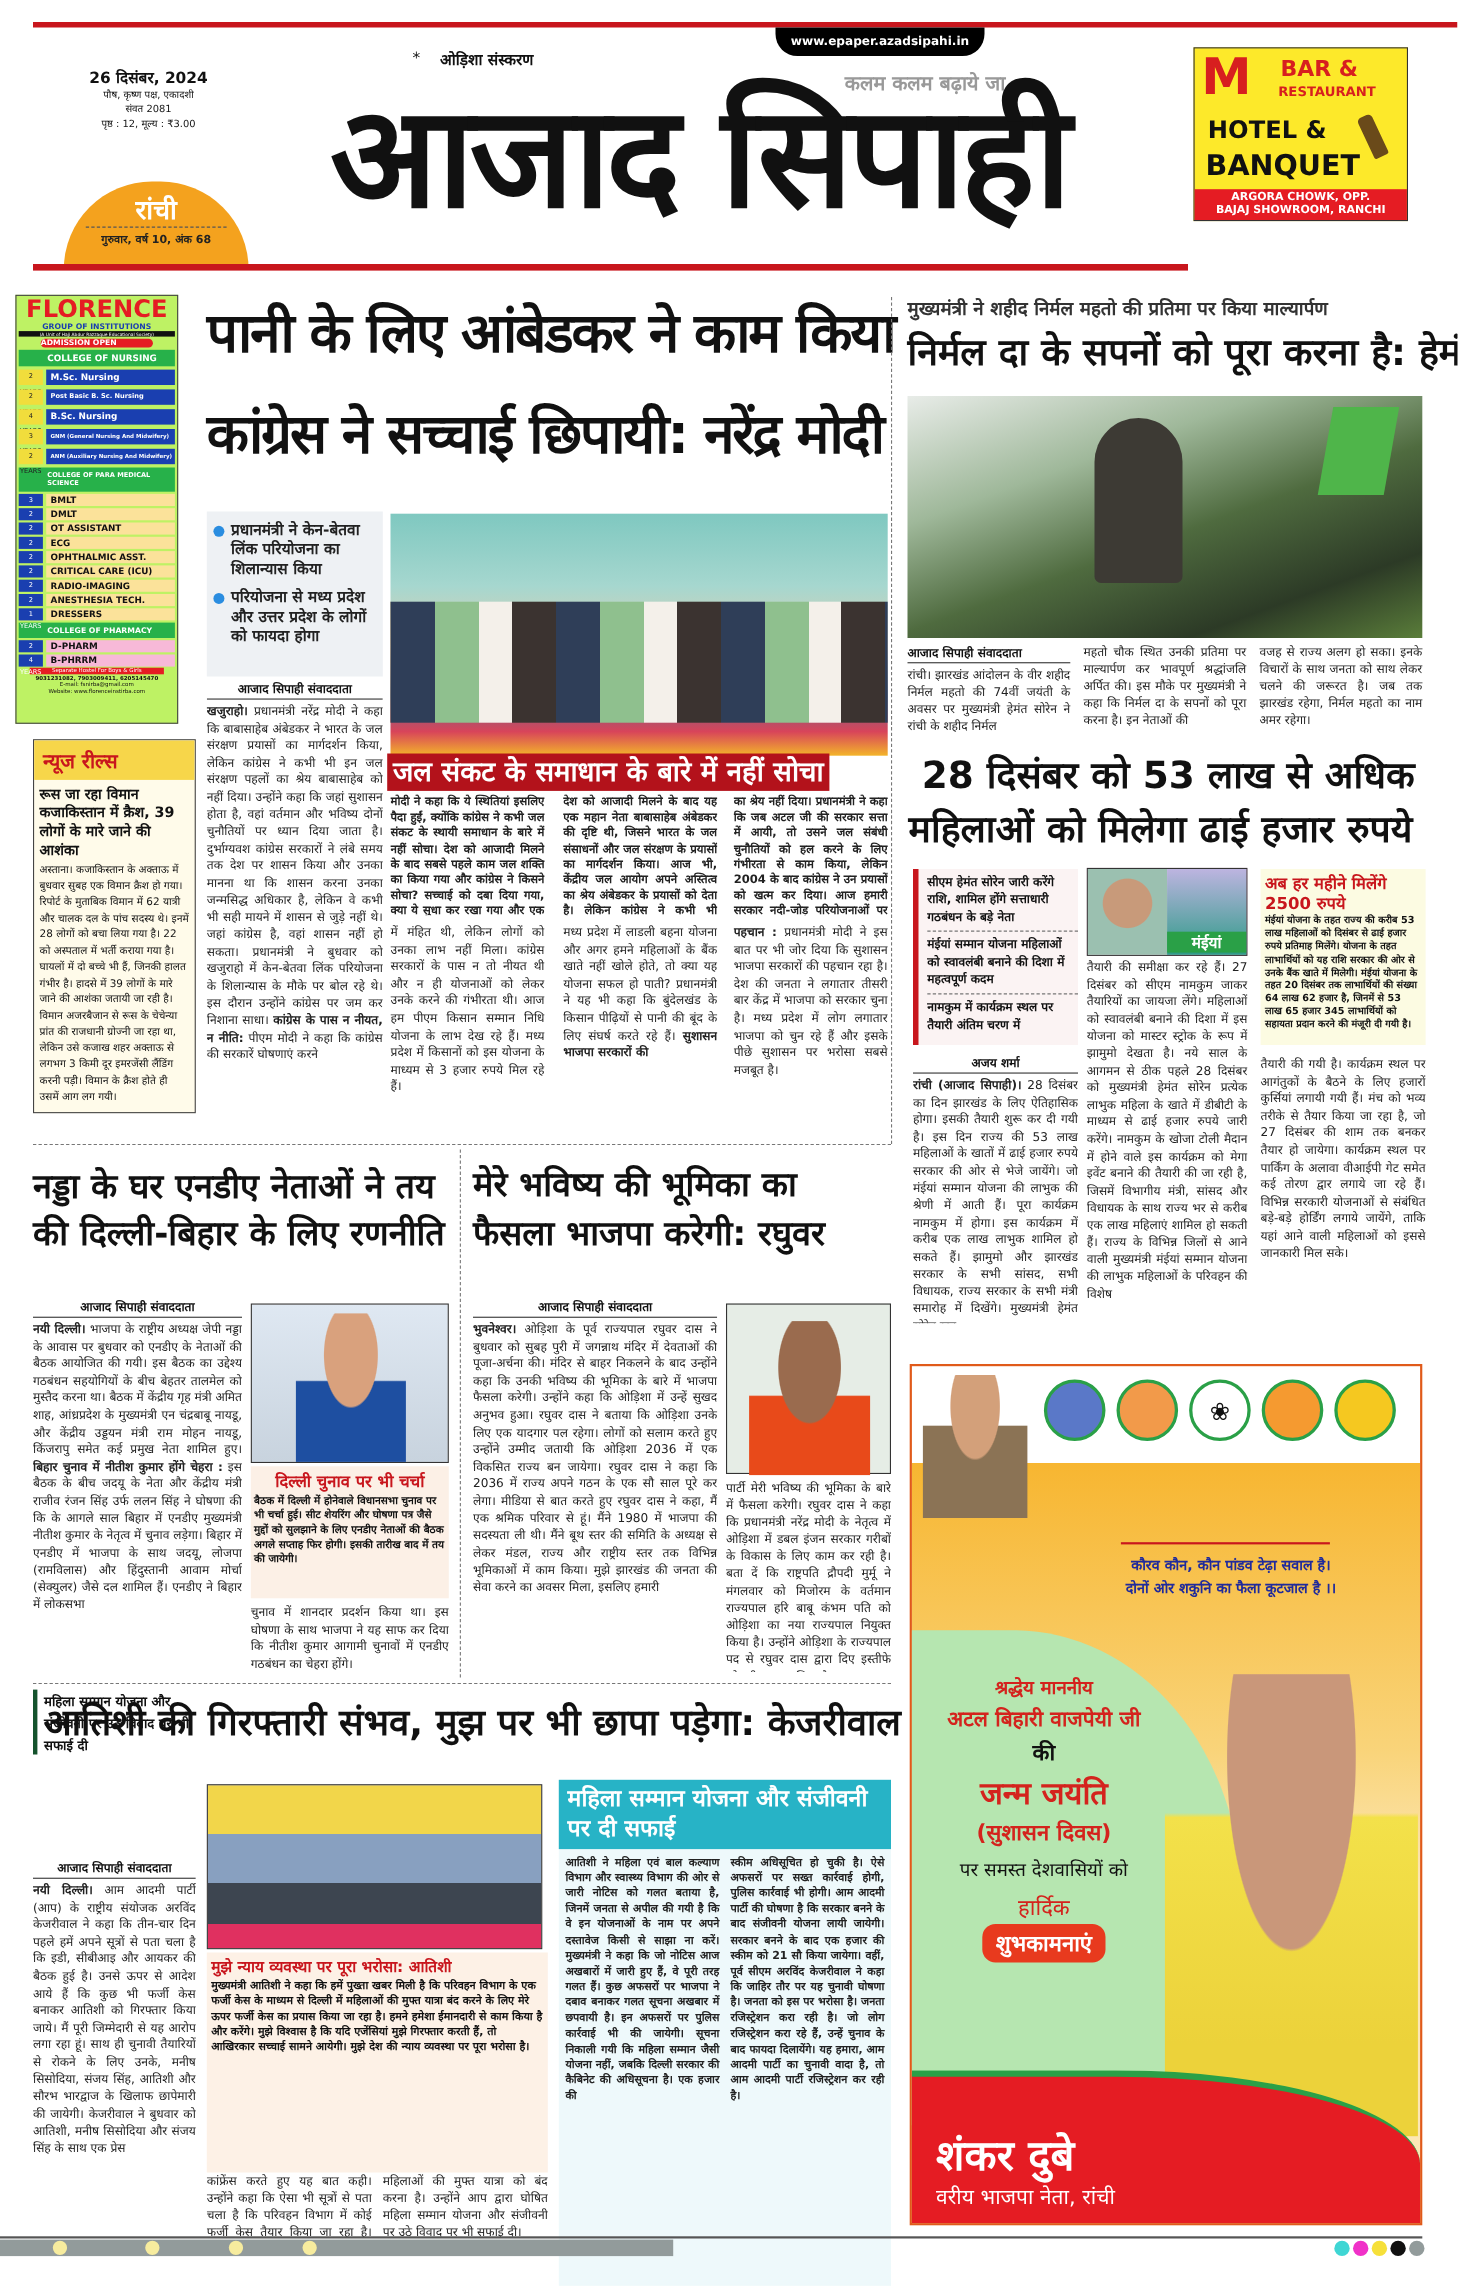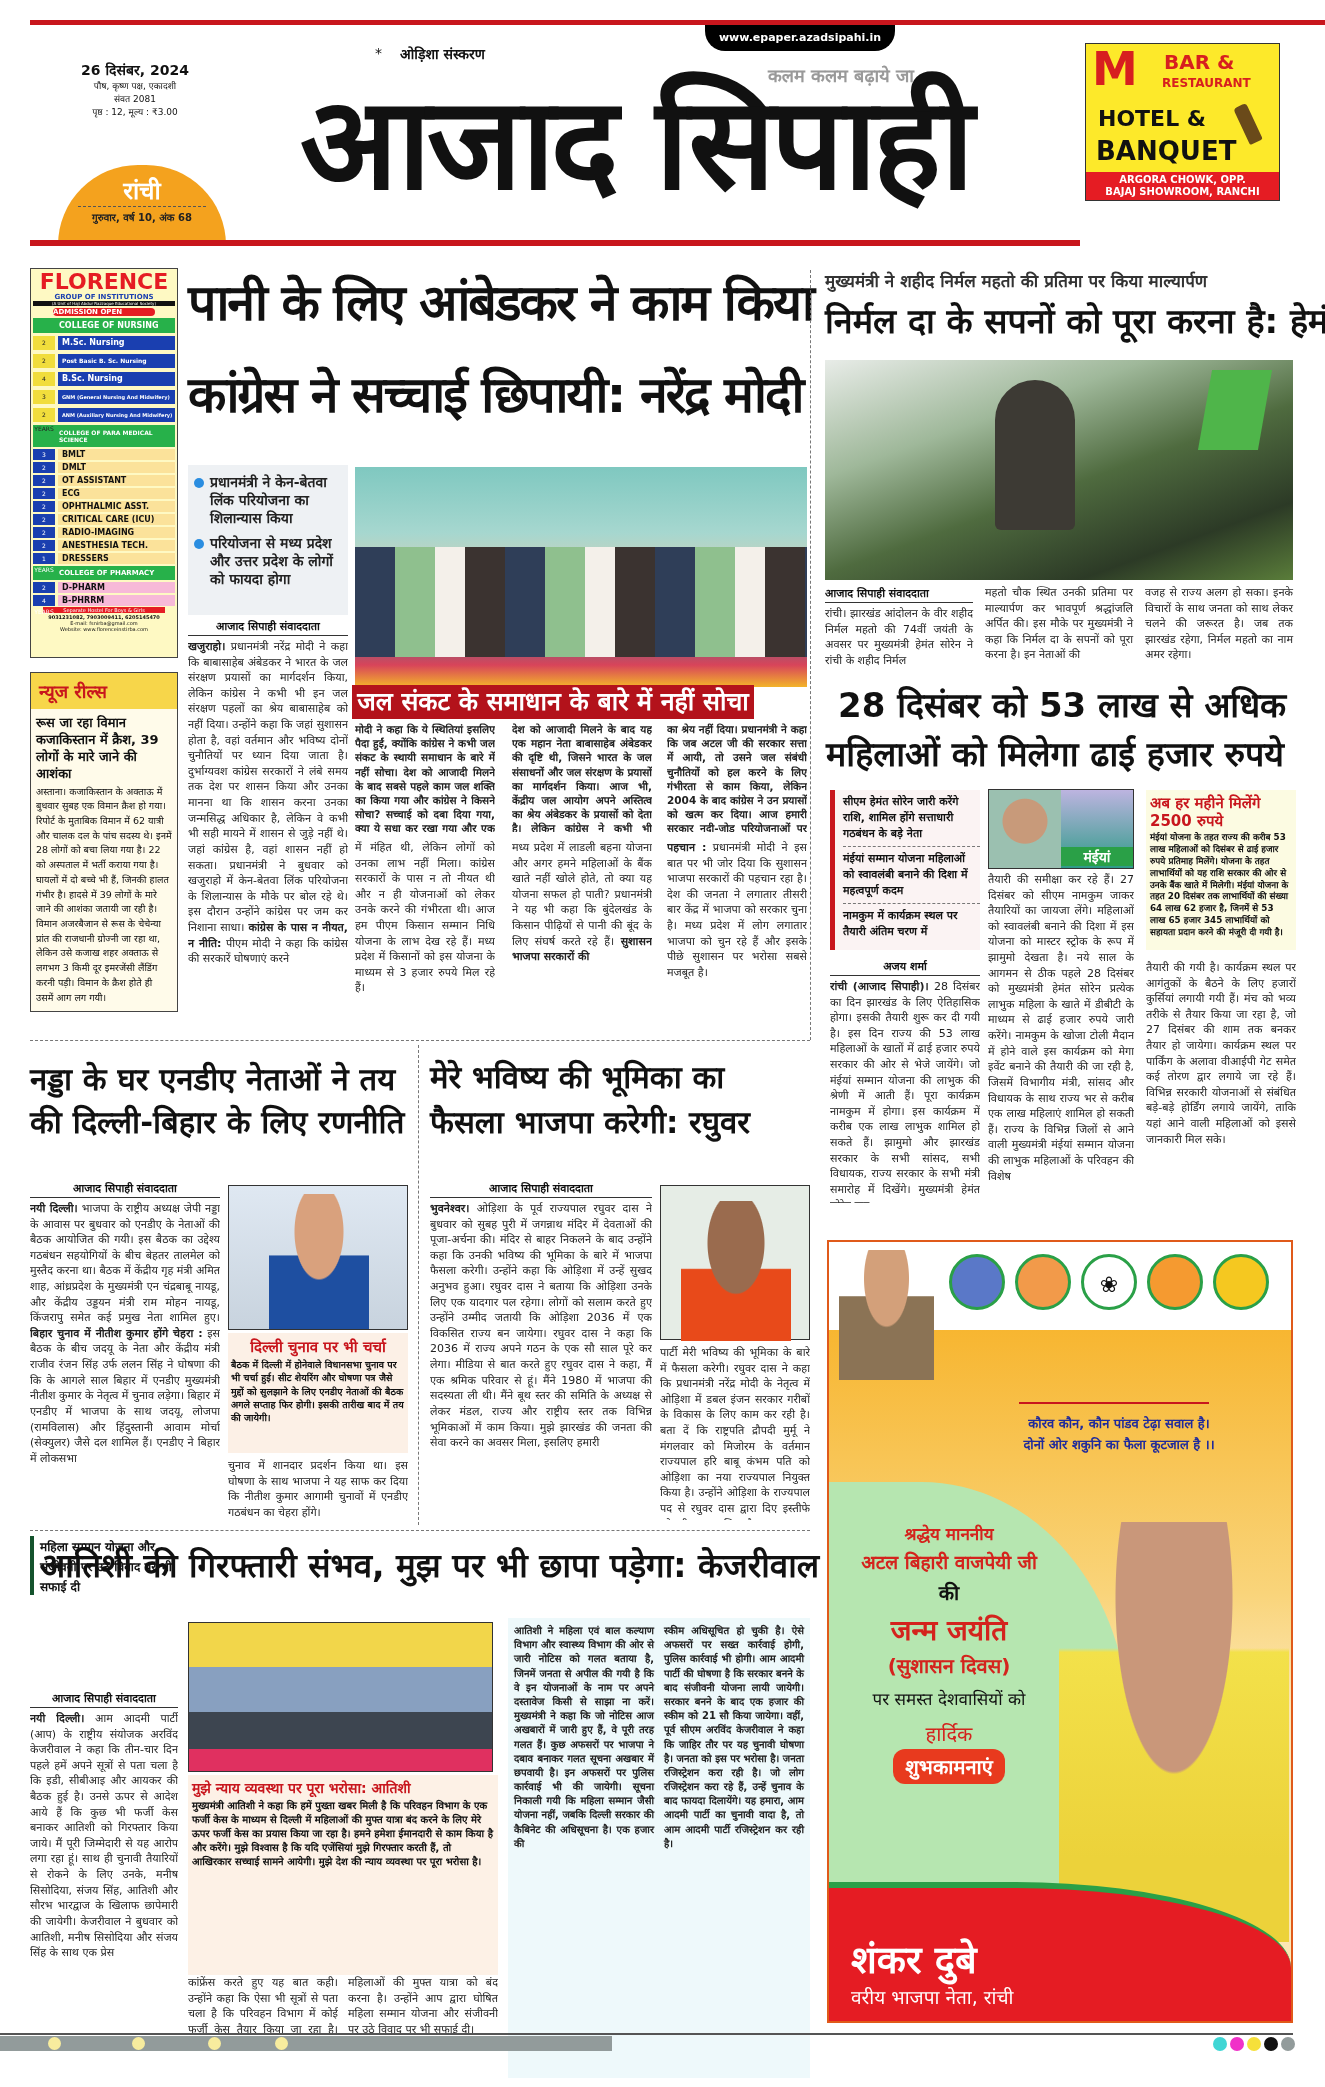--- a/index.html
+++ b/index.html
@@ -56,21 +56,21 @@
   <div style="position:absolute;left:76px;top:32px;font-size:12px;font-weight:bold;color:#d71f1f">RESTAURANT</div>
   <div style="position:absolute;left:12px;top:62px;font-size:22px;font-weight:bold">HOTEL &amp;</div>
   <div style="position:absolute;left:10px;top:92px;font-size:26px;font-weight:bold">BANQUET</div>
   <div style="position:absolute;left:155px;top:60px;width:14px;height:40px;background:#6a4a1a;transform:rotate(-25deg);border-radius:4px 4px 2px 2px"></div>
   <div style="position:absolute;left:0;bottom:0;width:100%;background:#e51c23;color:#fff;text-align:center;font-weight:bold;font-size:10px;line-height:12px;padding:2px">
     <div>ARGORA CHOWK, OPP.</div>
     <div>BAJAJ SHOWROOM, RANCHI</div>
   </div>
 </div>
 
-<div class="abs" style="left:30px;top:268px;width:148px;height:390px;border:1px solid #444;background:#fef9c3;padding:2px;overflow:hidden">
+<div class="abs" style="left:14px;top:268px;width:148px;height:390px;border:1px solid #444;background:#bef264;padding:2px;overflow:hidden">
   <div style="font-size:22px;font-weight:bold;color:#e51c23;text-align:center;line-height:1">FLORENCE</div>
   <div style="font-size:7px;font-weight:bold;color:#1a3fb0;text-align:center">GROUP OF INSTITUTIONS</div>
   <div style="font-size:4px;background:#111;color:#fff;text-align:center">(A Unit of Haji Abdur Razzaque Educational Society)</div>
   <div style="font-size:7px;font-weight:bold;background:#e51c23;color:#fff;text-align:left;margin:2px 20px;border-radius:6px">ADMISSION OPEN</div>
   <div style="font-size:8px;font-weight:bold;background:#27b14a;color:#fff;padding:3px 3px 3px 26px;margin-top:2px">COLLEGE OF NURSING</div>
   <div>
     <div class="ad-flor-row">
         <span class="yrs y">2 YEARS</span>
         <span class="crs" style="background:#1a3fb0;color:#fff">M.Sc. Nursing</span>
       </div>
@@ -276,20 +276,21 @@
 
 <div class="abs photo" style="left:188px;top:1622px;width:305px;height:150px;border:1px solid #333;background:linear-gradient(180deg,#f2d64a 0 30%,#88a0c0 30% 60%,#3d4550 60% 85%,#e03060 85%)"></div>
 <div class="abs" style="left:188px;top:1775px;width:310px;height:200px;background:#fdf1e6;padding:3px 4px">
   <div style="font-size:14px;font-weight:bold;color:#c8161d">मुझे न्याय व्यवस्था पर पूरा भरोसा: आतिशी</div>
   <div style="font-size:10px;font-weight:bold;line-height:1.4;margin-top:2px">मुख्यमंत्री आतिशी ने कहा कि हमें पुख्ता खबर मिली है कि परिवहन विभाग के एक फर्जी केस के माध्यम से दिल्ली में महिलाओं की मुफ्त यात्रा बंद करने के लिए मेरे ऊपर फर्जी केस का प्रयास किया जा रहा है। हमने हमेशा ईमानदारी से काम किया है और करेंगे। मुझे विश्वास है कि यदि एजेंसियां मुझे गिरफ्तार करती हैं, तो आखिरकार सच्चाई सामने आयेगी। मुझे देश की न्याय व्यवस्था पर पूरा भरोसा है।</div>
 </div>
 <div class="abs body-text" style="left:188px;top:1975px;width:150px;height:100px;overflow:hidden">कांफ्रेंस करते हुए यह बात कही। उन्होंने कहा कि ऐसा भी सूत्रों से पता चला है कि परिवहन विभाग में कोई फर्जी केस तैयार किया जा रहा है। इसका मकसद</div>
 <div class="abs body-text" style="left:348px;top:1975px;width:150px;height:100px;overflow:hidden">महिलाओं की मुफ्त यात्रा को बंद करना है। उन्होंने आप द्वारा घोषित महिला सम्मान योजना और संजीवनी पर उठे विवाद पर भी सफाई दी।</div>
 
 <div class="abs" style="left:508px;top:1618px;width:302px;height:460px;background:#eef9fb">
+  <div style="background:#27b3c6;color:#fff;font-size:21px;font-weight:bold;line-height:1.3;padding:4px 8px">महिला सम्मान योजना और संजीवनी पर दी सफाई</div>
   <div style="display:flex;gap:10px;padding:6px 6px">
     <div class="body-text" style="flex:1;font-weight:bold;font-size:10px">आतिशी ने महिला एवं बाल कल्याण विभाग और स्वास्थ्य विभाग की ओर से जारी नोटिस को गलत बताया है, जिनमें जनता से अपील की गयी है कि वे इन योजनाओं के नाम पर अपने दस्तावेज किसी से साझा ना करें। मुख्यमंत्री ने कहा कि जो नोटिस आज अखबारों में जारी हुए हैं, वे पूरी तरह गलत हैं। कुछ अफसरों पर भाजपा ने दबाव बनाकर गलत सूचना अखबार में छपवायी है। इन अफसरों पर पुलिस कार्रवाई भी की जायेगी। सूचना निकाली गयी कि महिला सम्मान जैसी योजना नहीं, जबकि दिल्ली सरकार की कैबिनेट की अधिसूचना है। एक हजार की</div>
     <div class="body-text" style="flex:1;font-weight:bold;font-size:10px">स्कीम अधिसूचित हो चुकी है। ऐसे अफसरों पर सख्त कार्रवाई होगी, पुलिस कार्रवाई भी होगी। आम आदमी पार्टी की घोषणा है कि सरकार बनने के बाद संजीवनी योजना लायी जायेगी। सरकार बनने के बाद एक हजार की स्कीम को 21 सौ किया जायेगा। वहीं, पूर्व सीएम अरविंद केजरीवाल ने कहा कि जाहिर तौर पर यह चुनावी घोषणा है। जनता को इस पर भरोसा है। जनता रजिस्ट्रेशन करा रही है। जो लोग रजिस्ट्रेशन करा रहे हैं, उन्हें चुनाव के बाद फायदा दिलायेंगे। यह हमारा, आम आदमी पार्टी का चुनावी वादा है, तो आम आदमी पार्टी रजिस्ट्रेशन कर रही है।</div>
   </div>
 </div>
 
 <div class="abs" style="left:827px;top:1240px;width:466px;height:783px;border:2px solid #e05a1a;overflow:hidden;background:linear-gradient(180deg,#fff 0 88px,#f7b631 88px,#f9d47a 45%,#fce7b5 60%)">
   <div style="position:absolute;left:10px;top:8px;width:95px;height:130px;background:radial-gradient(ellipse at 50% 22%,#d3a07a 0 22px,transparent 23px),linear-gradient(180deg,transparent 35%,#8b7355 36%)"></div>
   <div style="position:absolute;left:120px;top:12px;display:flex;gap:10px">
     <span class="dot" style="width:56px;height:56px;background:#5a78c8;border:3px solid #2aa047"></span>

